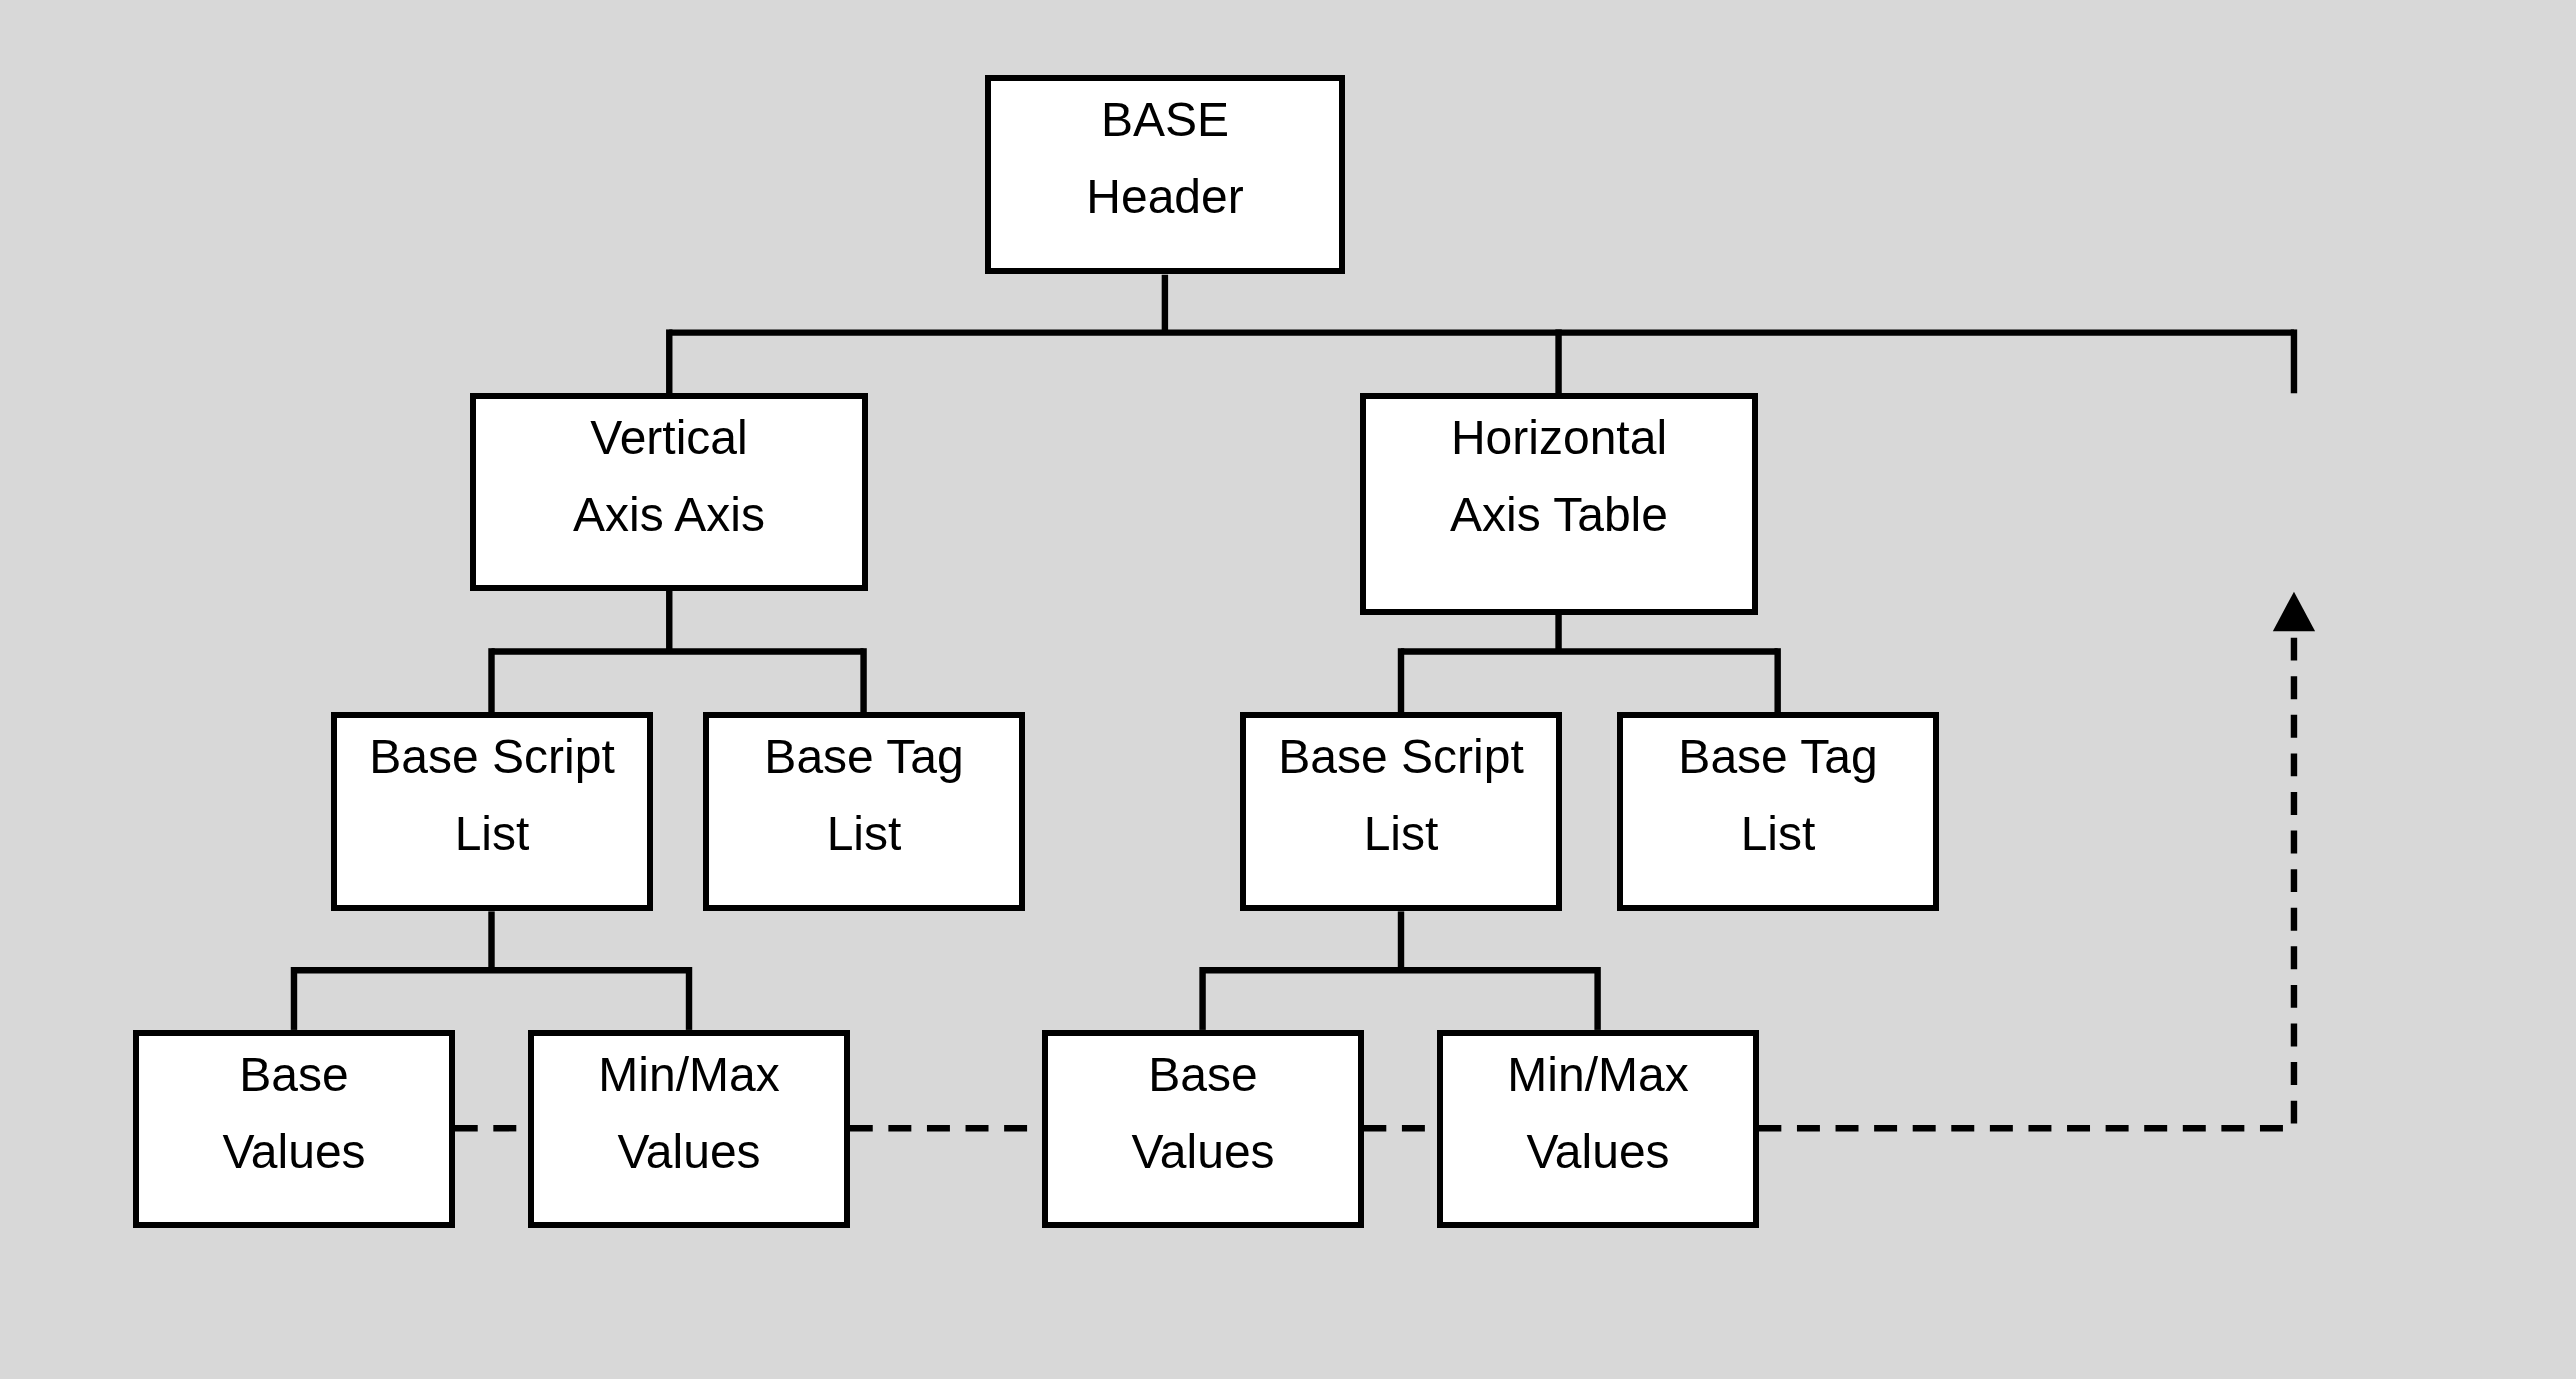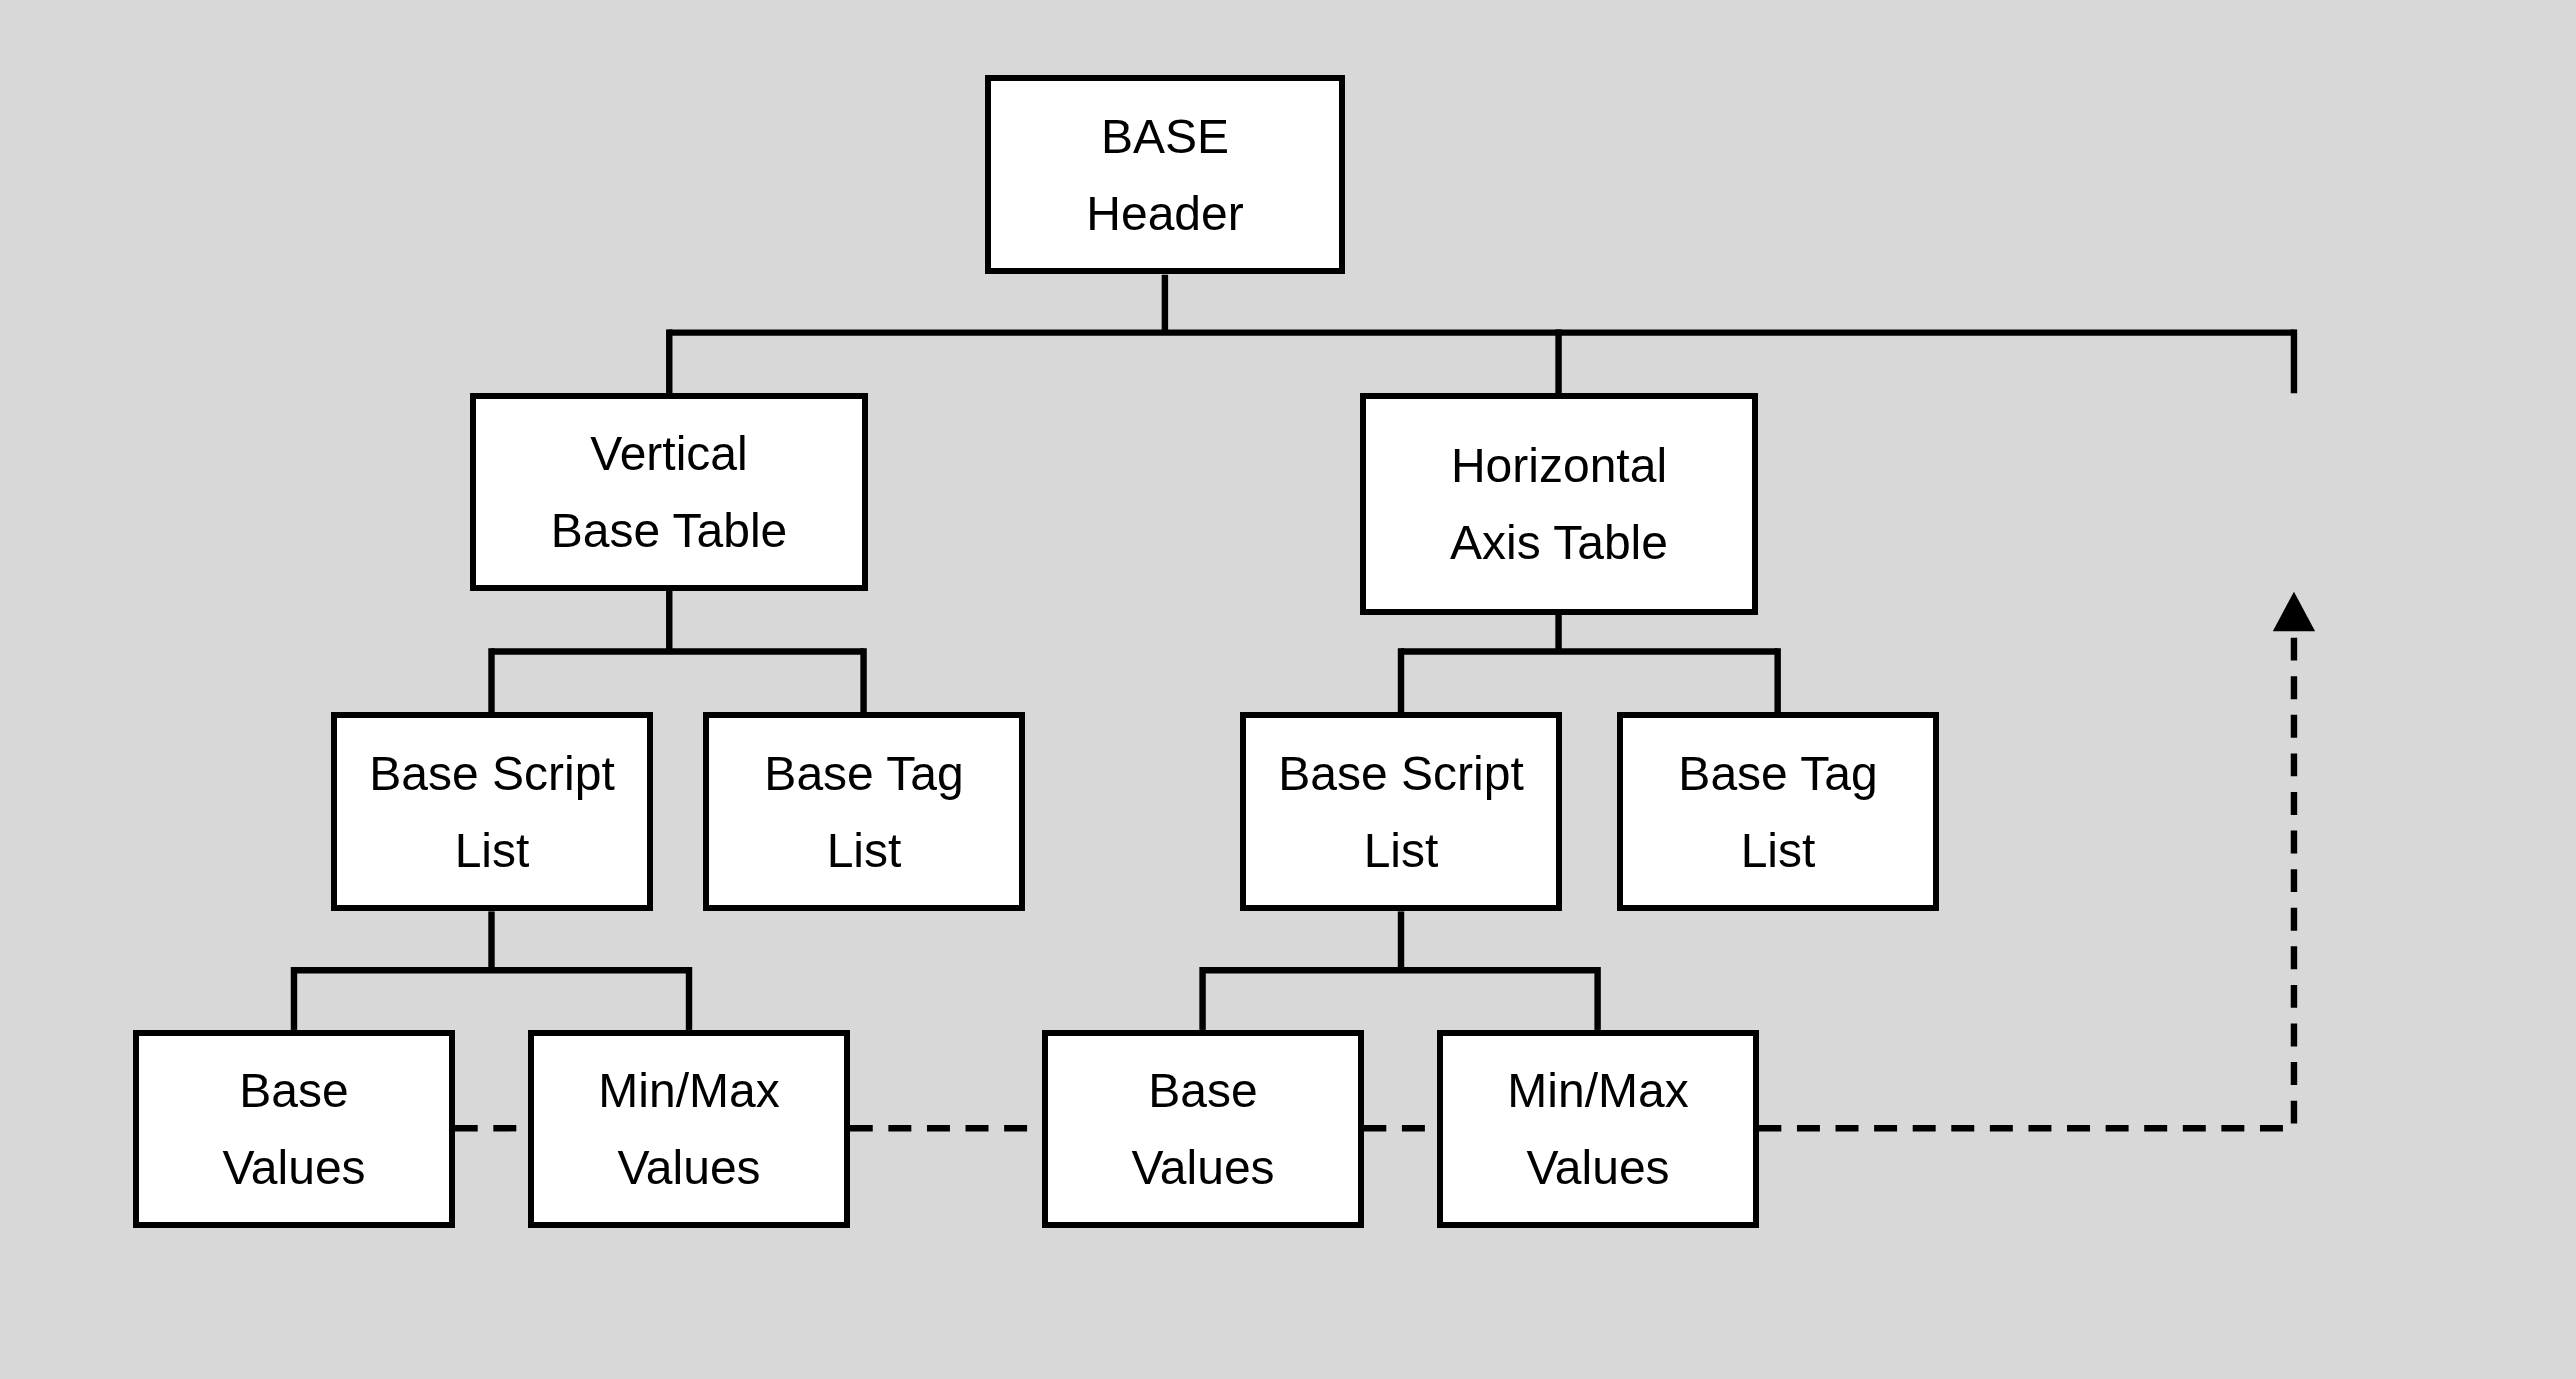--- a/index.html
+++ b/index.html
@@ -20,21 +20,20 @@
     top: 0;
     width: 2576px;
     height: 1380px;
   }
   .node {
     position: absolute;
     box-sizing: border-box;
     background: #ffffff;
     border: 6.4px solid #000000;
     display: flex;
-    align-items: center;
     justify-content: center;
     text-align: center;
   }
   .node .label {
     white-space: pre-line;
     font-size: 48px;
     line-height: 77px;
     color: #000000;
     font-weight: 400;
   }
@@ -94,21 +93,21 @@
     <polygon class="arrowhead" points="2497,644 2474,687 2520,687"></polygon>
   </svg>
 
   <div class="node" style="left:985px; top:75px; width:360px; height:199px;">
     <div class="label">BASE
 Header</div>
   </div>
 
   <div class="node" style="left:470px; top:393px; width:398px; height:198px;">
     <div class="label">Vertical
-Base Table</div>
+Axis Axis</div>
   </div>
   <div class="node" style="left:1360px; top:393px; width:398px; height:222px;">
     <div class="label">Horizontal
 Axis Table</div>
   </div>
 
   <div class="node" style="left:331px; top:712px; width:322px; height:199px;">
     <div class="label">Base Script
 List</div>
   </div>

